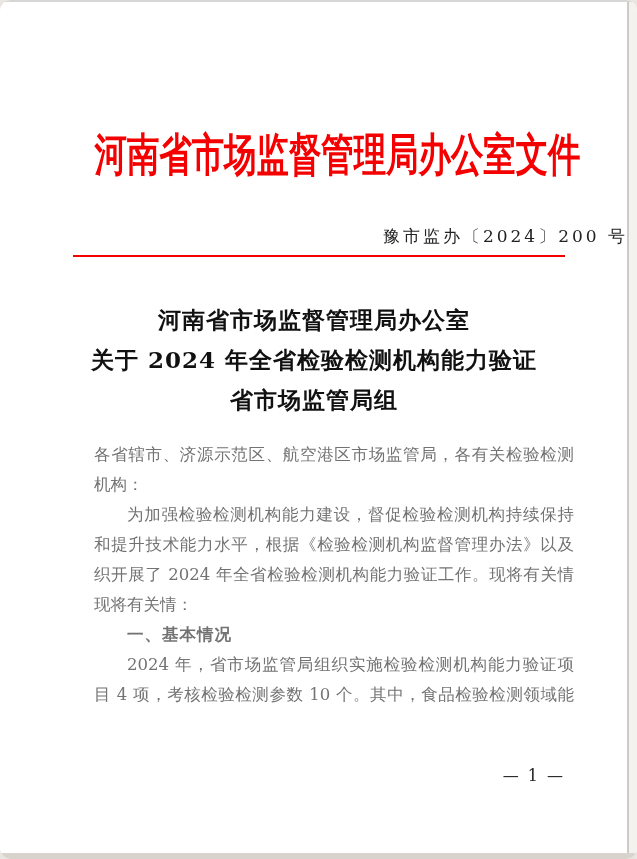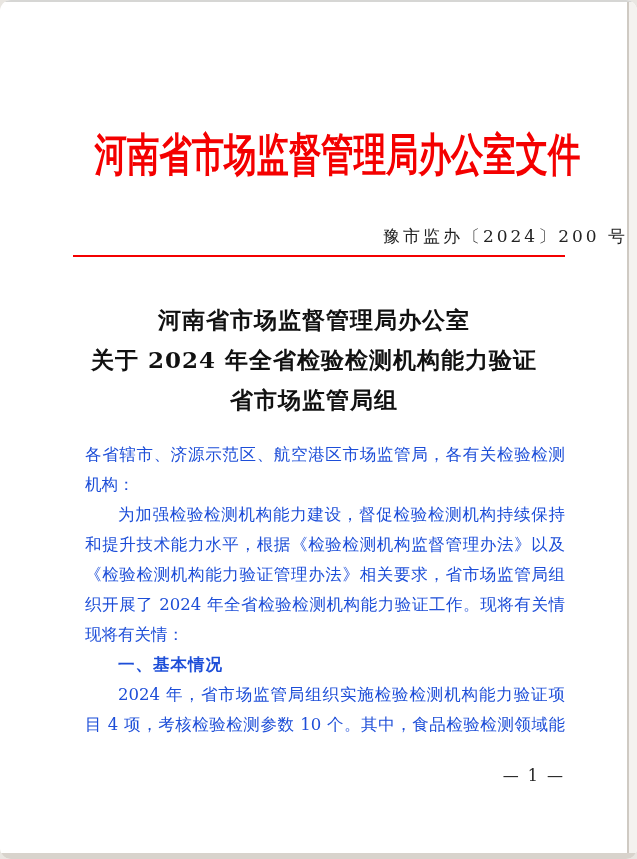--- a/index.html
+++ b/index.html
@@ -52,23 +52,23 @@
   }
   .doc-title {
     position: absolute; top: 300px; left: 0; width: 628px;
     text-align: center;
     font-size: 23px; line-height: 40px;
     font-weight: 700;
     letter-spacing: 1px;
     color: #111;
   }
   .body-block {
-    position: absolute; top: 440px; left: 85px; width: 480px;
+    position: absolute; top: 440px; left: 94px; width: 480px;
     font-size: 16.5px; line-height: 30px;
-    color: #1d4ed8;
+    color: #737373;
   }
   .bline { height: 30px; text-align: left; }
   .bline.justify { text-align: justify; text-align-last: justify; }
   .bline.indent { text-indent: 2em; }
   .bline.hei {
     font-weight: bold;
     font-family: "DejaVu Sans", "Liberation Sans", sans-serif;
     letter-spacing: 1px;
   }
   .page-number {
@@ -99,21 +99,20 @@
     <div>河南省市场监督管理局办公室</div>
     <div>关于 2024 年全省检验检测机构能力验证</div>
     <div>省市场监管局组</div>
   </div>
 
   <div class="body-block">
     <div class="bline justify">各省辖市、济源示范区、航空港区市场监管局，各有关检验检测</div>
     <div class="bline">机构：</div>
     <div class="bline indent justify">为加强检验检测机构能力建设，督促检验检测机构持续保持</div>
     <div class="bline justify">和提升技术能力水平，根据《检验检测机构监督管理办法》以及</div>
-    <div class="bline justify">《检验检测机构能力验证管理办法》相关要求，省市场监管局组</div>
     <div class="bline justify">织开展了 2024 年全省检验检测机构能力验证工作。现将有关情</div>
     <div class="bline">现将有关情：</div>
     <div class="bline indent hei">一、基本情况</div>
     <div class="bline indent justify">2024 年，省市场监管局组织实施检验检测机构能力验证项</div>
     <div class="bline justify">目 4 项，考核检验检测参数 10 个。其中，食品检验检测领域能</div>
   </div>
 
   <div class="page-number">— 1 —</div>
 
 </div>

